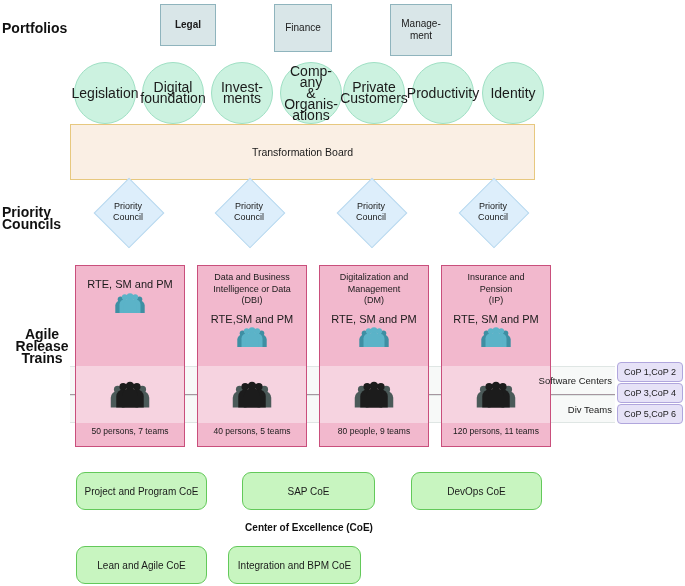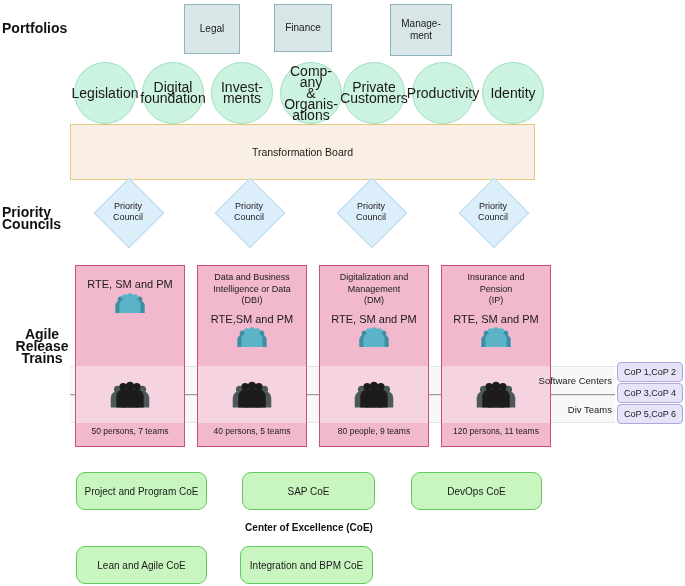--- a/index.html
+++ b/index.html
@@ -188,21 +188,21 @@
   <div class="abs row-label" style="left:2px; top:22px; width:64px;">Portfolios</div>
 
   <div class="abs row-label" style="left:2px; top:206px; width:80px;">Priority Councils</div>
 
   <div class="abs row-label center" style="left:7px; top:328px; width:70px;">
     <div>Agile Release</div>
     <div>Trains</div>
   </div>
 
   <div id="portfolio-boxes-layer">
-      <div class="abs portfolio-box" style="left: 184px; top: 4px; width: 56px; height: 50px;">
+      <div class="abs portfolio-box" style="left: 160px; top: 4px; width: 56px; height: 42px; font-weight: bold;">
         <div>
           <div>Legal</div>
         </div>
       </div>
       <div class="abs portfolio-box" style="left: 274px; top: 4px; width: 58px; height: 48px;">
         <div>
           <div>Finance</div>
         </div>
       </div>
       <div class="abs portfolio-box" style="left: 390px; top: 4px; width: 62px; height: 52px;">
@@ -483,21 +483,21 @@
       </div>
       <div class="abs coe-box" style="left: 242px; top: 472px; width: 133px; height: 38px;">
         <span>SAP CoE</span>
       </div>
       <div class="abs coe-box" style="left: 411px; top: 472px; width: 131px; height: 38px;">
         <span>DevOps CoE</span>
       </div>
       <div class="abs coe-box" style="left: 76px; top: 546px; width: 131px; height: 38px;">
         <span>Lean and Agile CoE</span>
       </div>
-      <div class="abs coe-box" style="left: 240px; top: 546px; width: 133px; height: 38px;">
+      <div class="abs coe-box" style="left: 228px; top: 546px; width: 133px; height: 38px;">
         <span>Integration and BPM CoE</span>
       </div>
       <div class="abs coe-box" style="left: 421px; top: 546px; width: 131px; height: 40px; margin-top: 43px;">
         <span>Test CoE</span>
       </div>
     </div>
 
   <div class="abs coe-caption" style="left:76px; top:522px; width:466px;">Center of Excellence (CoE)</div>
 
 </div>

